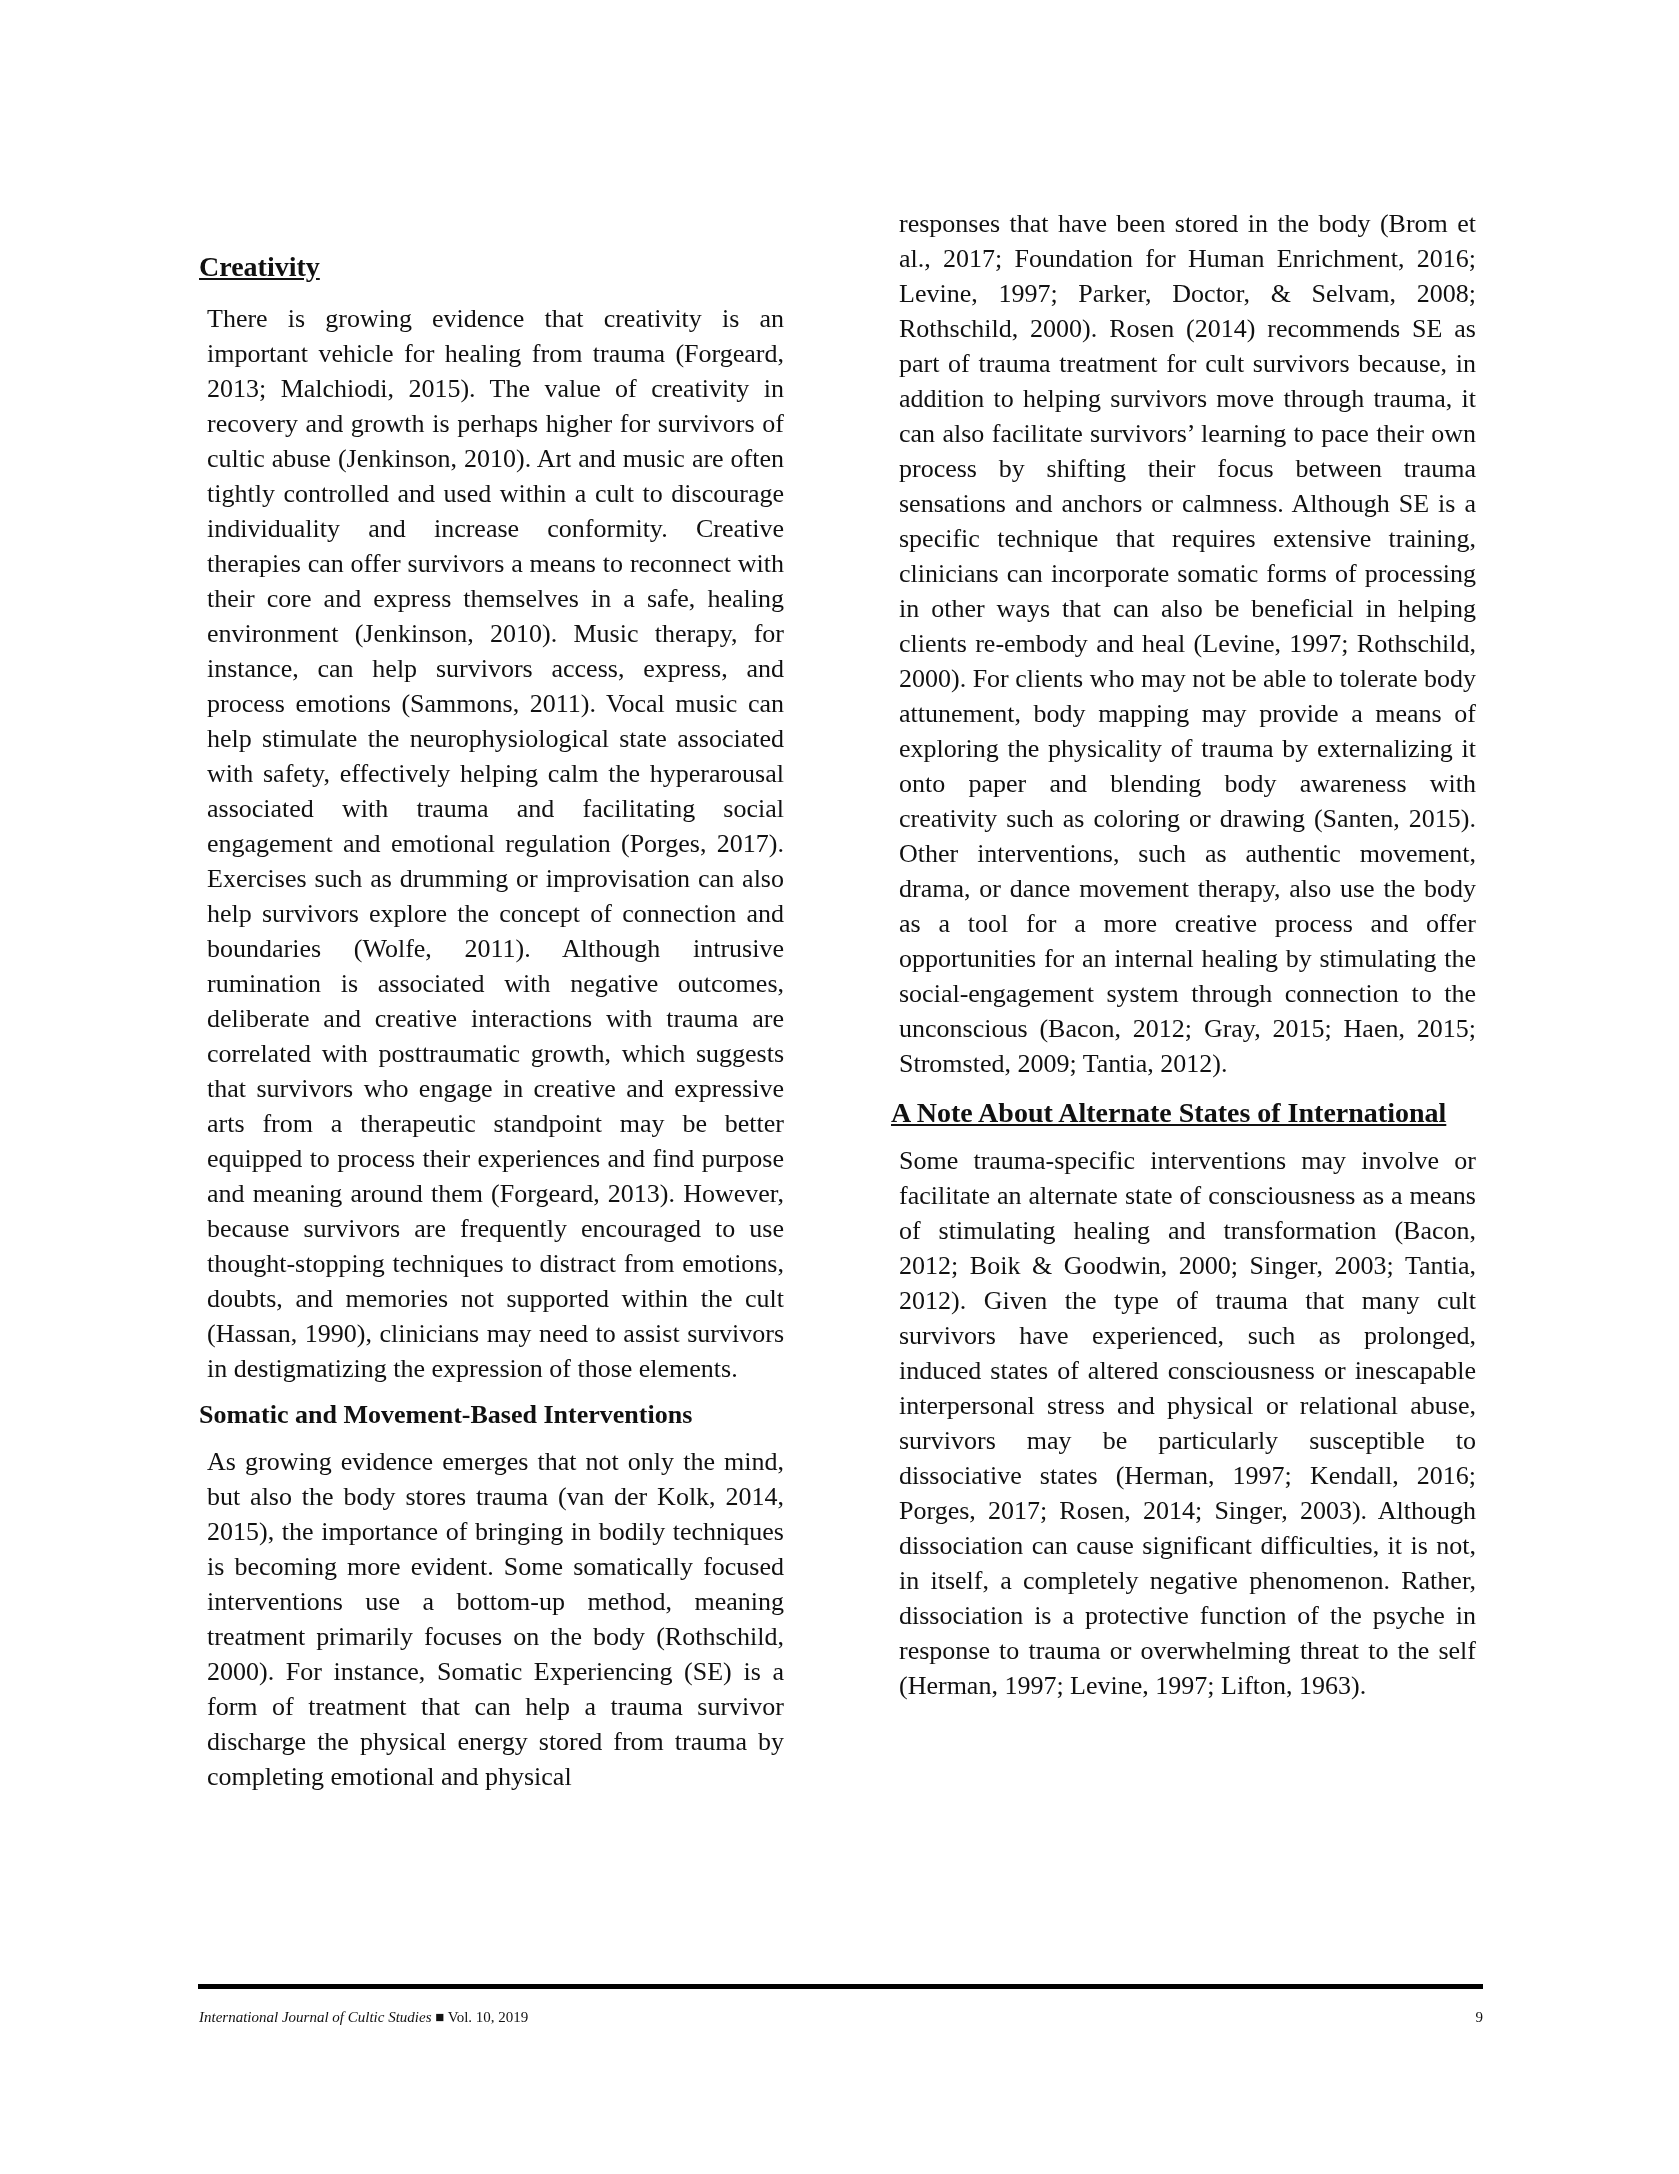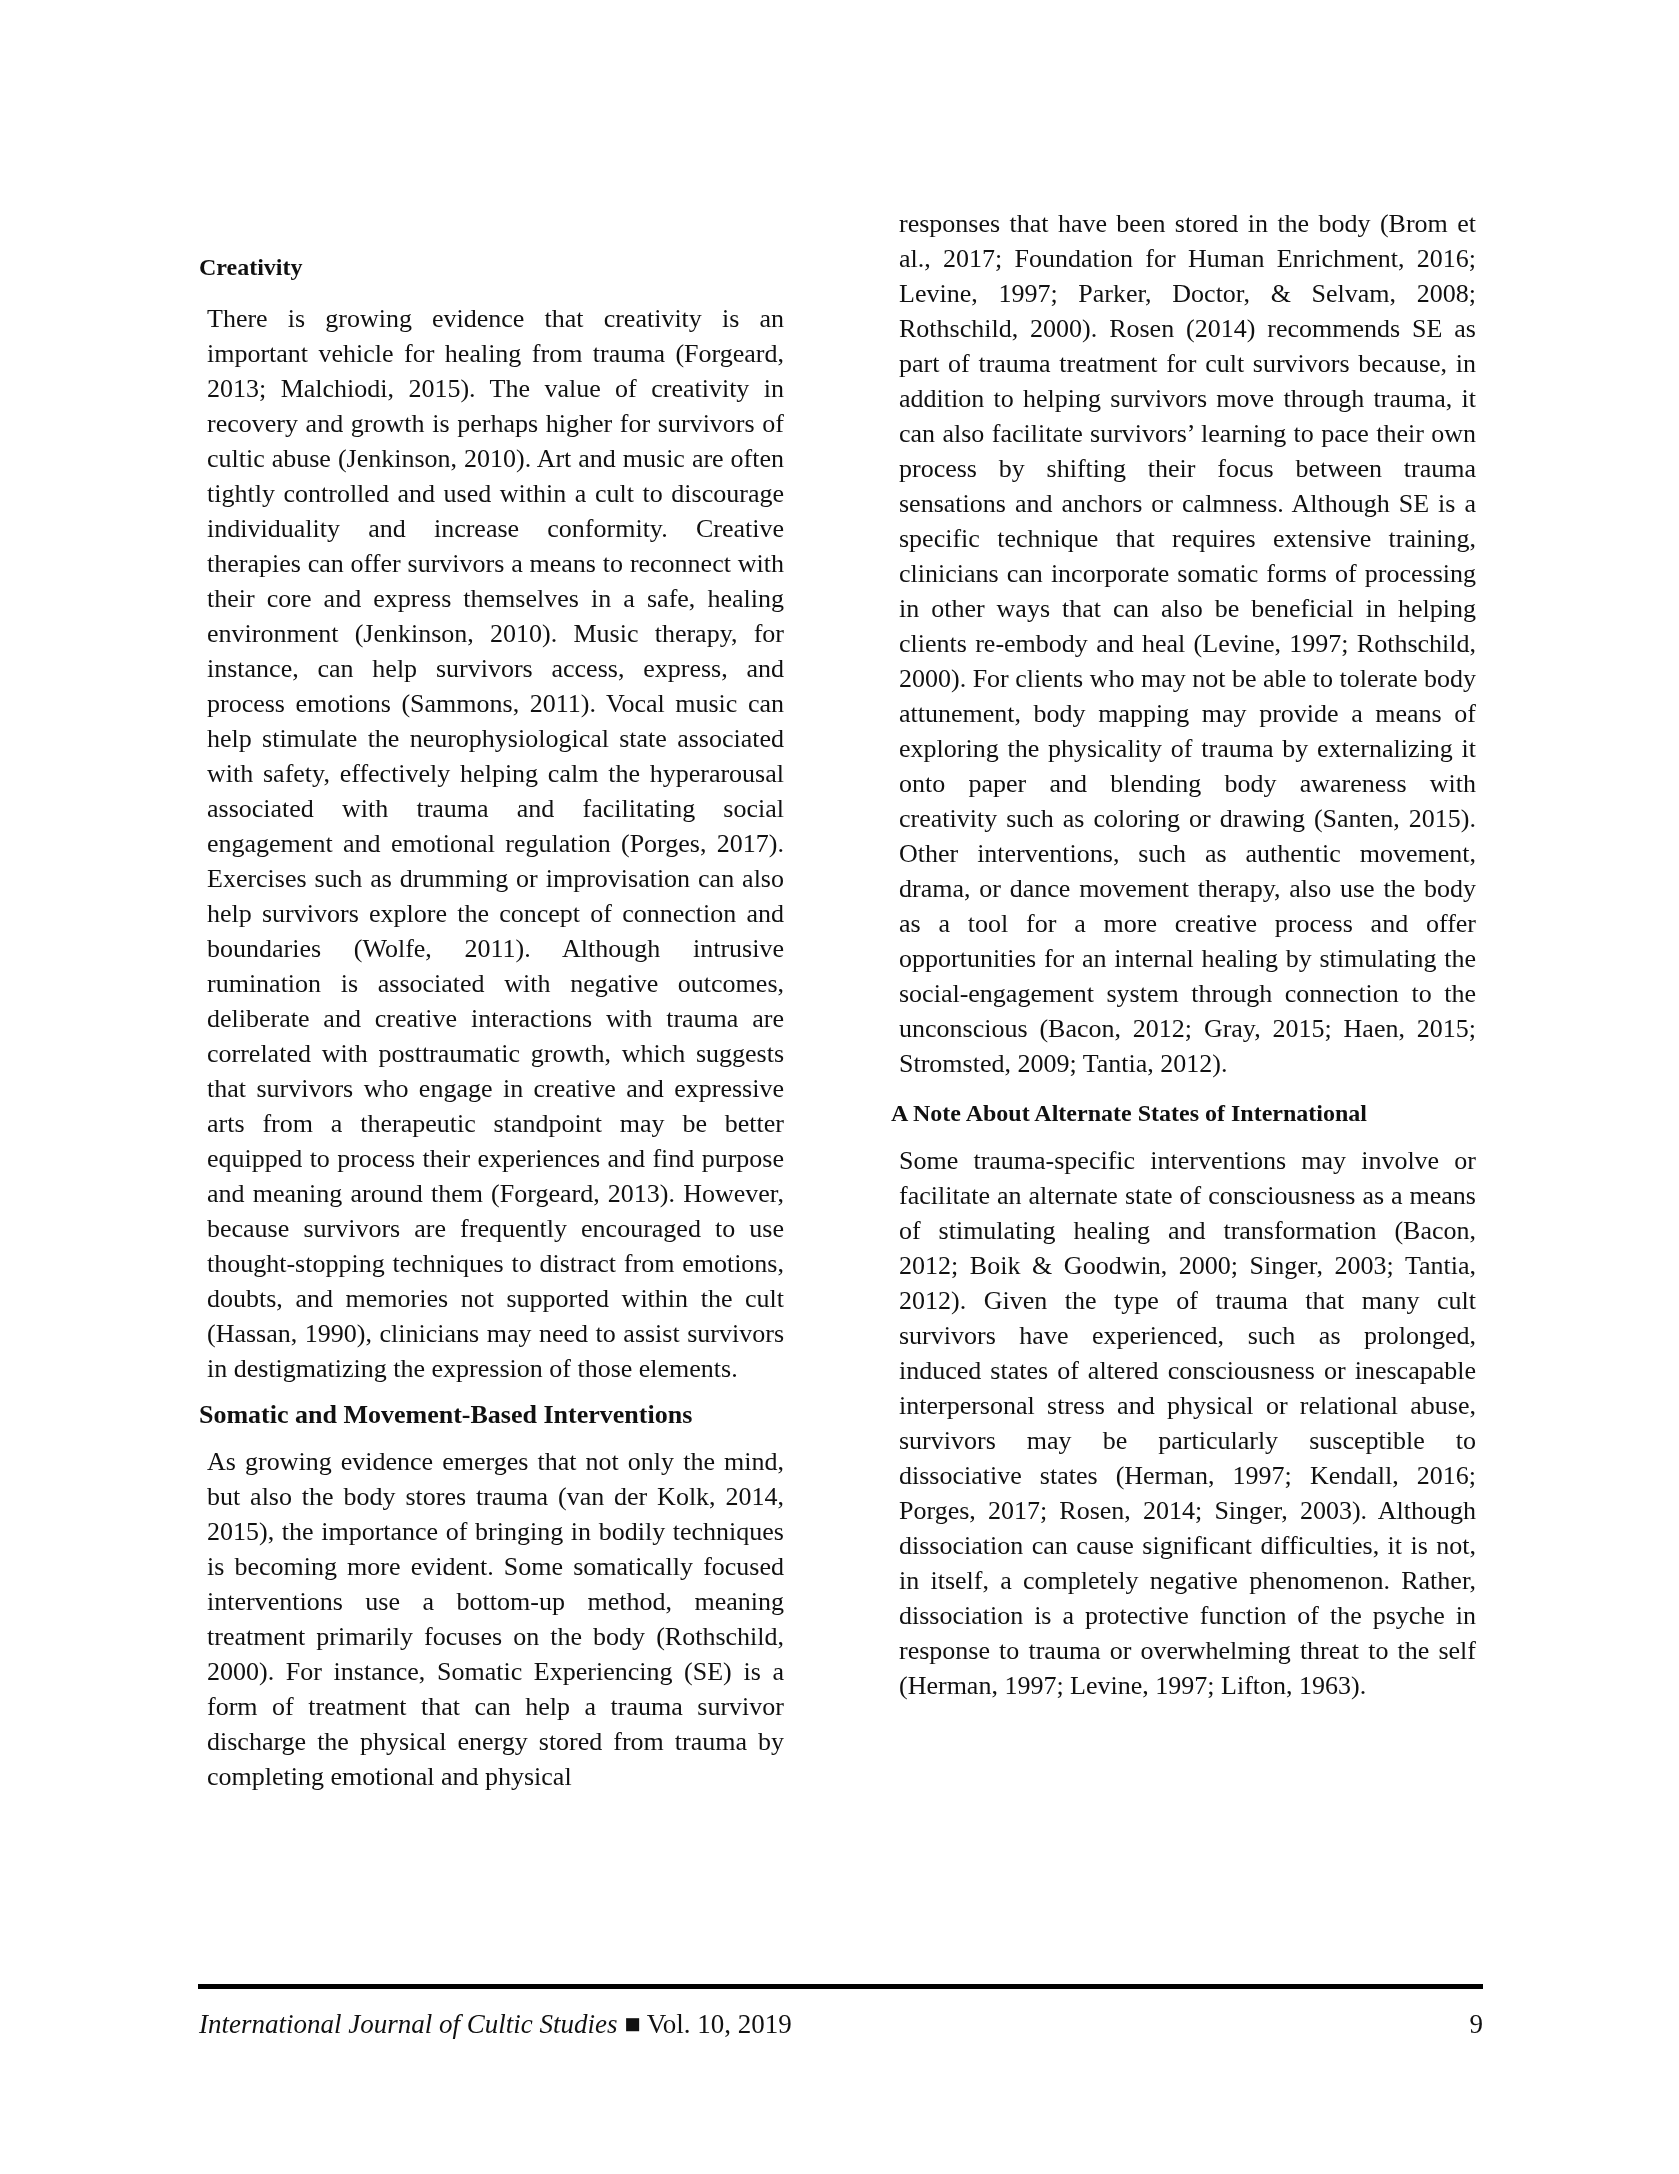--- a/index.html
+++ b/index.html
@@ -1,25 +1,25 @@
 <!DOCTYPE html>
 <html style="font-size:15px"><head>
 <meta charset="utf-8">
 <style>
   html,body{margin:0;padding:0;background:#fff;}
   body{width:1680px;height:2174px;position:relative;font-family:"Liberation Serif",serif;color:#111;}
   .col{position:absolute;width:593px;font-size:26px;line-height:35px;text-align:justify;}
   .col p{margin:8px;}
   #left{left:199px;top:248px;}
   #right{left:891px;top:198px;}
-  h2{font-size:24px;font-weight:bold;margin:0 0 15px 0;line-height:38px;}
+  h2{font-size:28px;font-weight:bold;margin:0 0 15px 0;line-height:38px;text-decoration:underline;}
   h3{font-size:26px;font-weight:bold;margin:11.3px 0 11.3px 0;line-height:35px;}
   h2.mid{margin:13px 0 11.3px 0;}
   #rule{position:absolute;left:198px;top:1984px;width:1285px;height:4.7px;background:#000;}
-  #footer{position:absolute;left:199px;top:2009px;width:1284px;font-size:27px;}
+  #footer{position:absolute;left:199px;top:2009px;width:1284px;font-size:15px;}
   #footer .journal{font-style:italic;}
   #footer .page{position:absolute;right:0;top:0;}
 </style>
 </head>
 <body>
 
 <div id="left" class="col">
   <h2>Creativity</h2>
   <p>There is growing evidence that creativity is an important vehicle for healing from trauma (Forgeard, 2013; Malchiodi, 2015). The value of creativity in recovery and growth is perhaps higher for survivors of cultic abuse (Jenkinson, 2010). Art and music are often tightly controlled and used within a cult to discourage individuality and increase conformity. Creative therapies can offer survivors a means to reconnect with their core and express themselves in a safe, healing environment (Jenkinson, 2010). Music therapy, for instance, can help survivors access, express, and process emotions (Sammons, 2011). Vocal music can help stimulate the neurophysiological state associated with safety, effectively helping calm the hyperarousal associated with trauma and facilitating social engagement and emotional regulation (Porges, 2017). Exercises such as drumming or improvisation can also help survivors explore the concept of connection and boundaries (Wolfe, 2011). Although intrusive rumination is associated with negative outcomes, deliberate and creative interactions with trauma are correlated with posttraumatic growth, which suggests that survivors who engage in creative and expressive arts from a therapeutic standpoint may be better equipped to process their experiences and find purpose and meaning around them (Forgeard, 2013). However, because survivors are frequently encouraged to use thought-stopping techniques to distract from emotions, doubts, and memories not supported within the cult (Hassan, 1990), clinicians may need to assist survivors in destigmatizing the expression of those elements.</p>
   <h3>Somatic and Movement-Based Interventions</h3>

